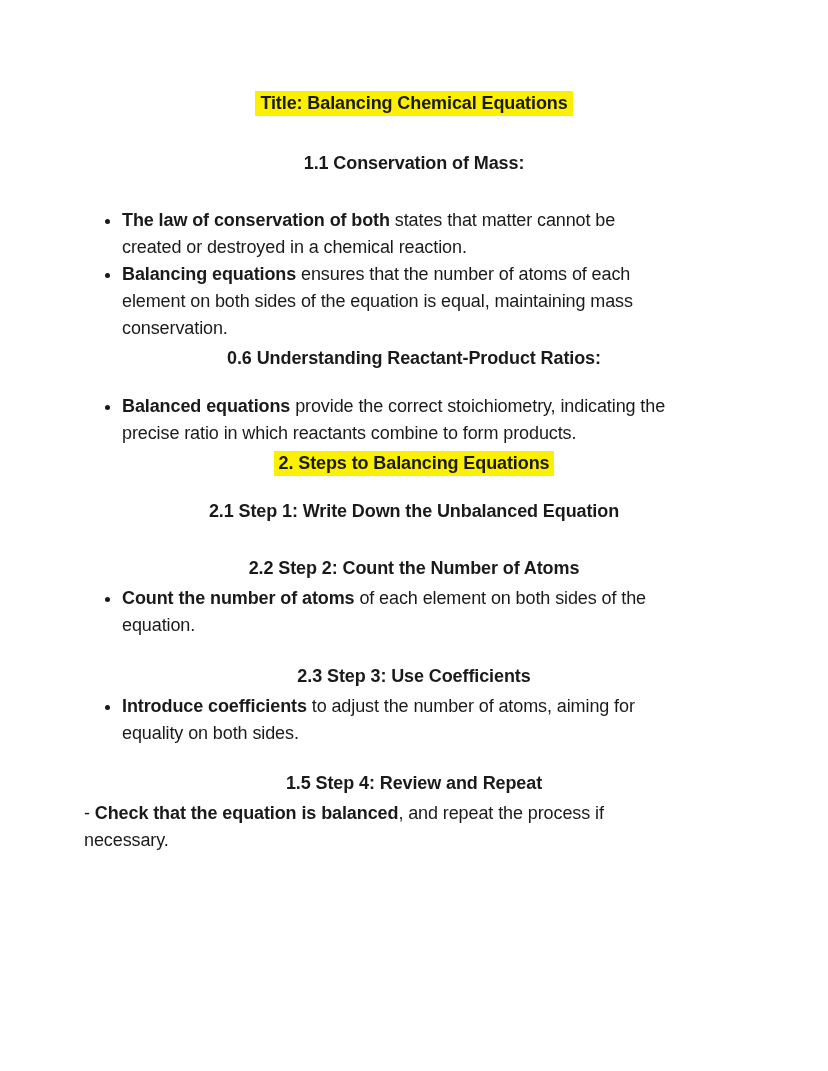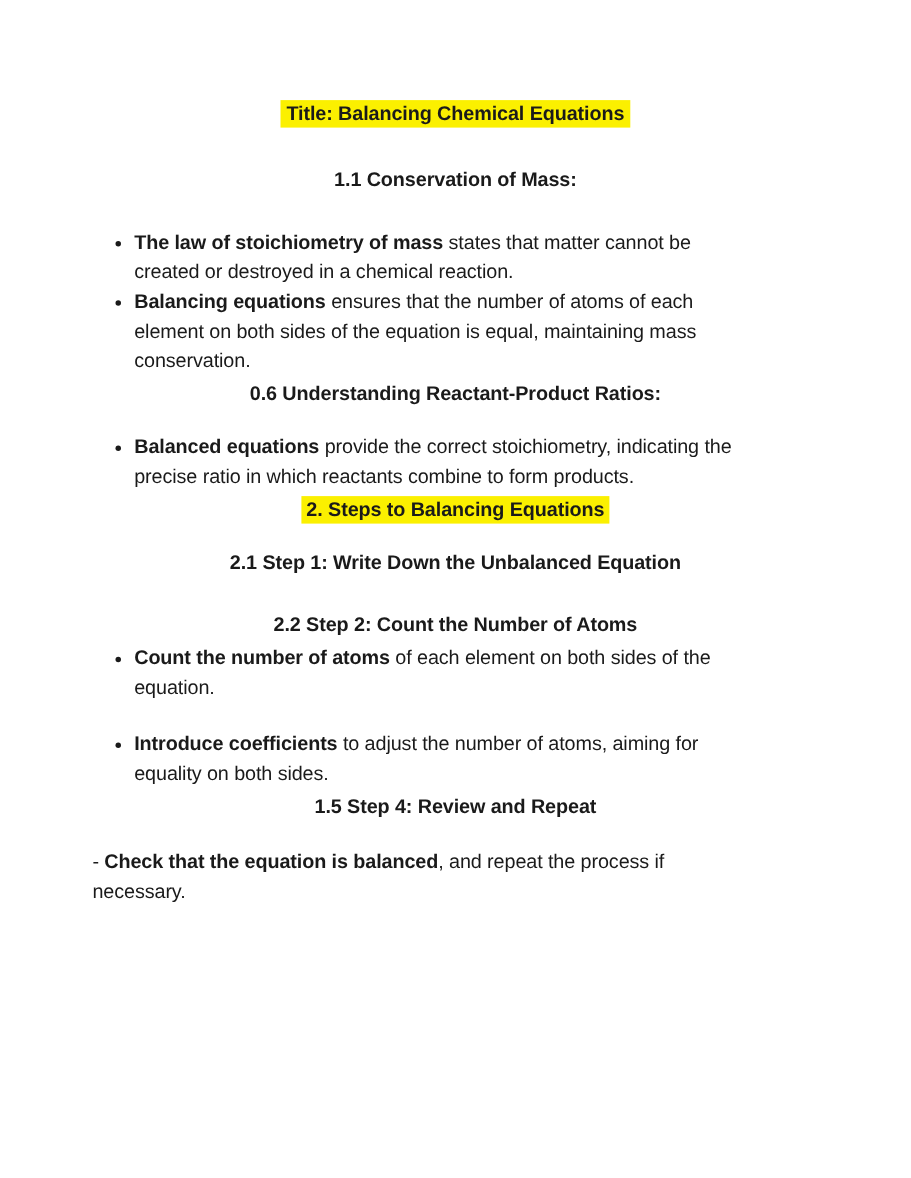--- a/index.html
+++ b/index.html
@@ -65,31 +65,32 @@
   }
   b{font-weight:700;}
 </style>
 </head>
 <body>
 
 <main class="page" id="doc">
     <p class="h"><span class="hl"><b>Title: Balancing Chemical Equations</b></span></p>
     <p class="h"><b>1.1 Conservation of Mass:</b></p>
     <ul>
-      <li><b>The law of stoichiometry of mass</b><span> states that matter cannot be</span><br><span>created or destroyed in a chemical reaction.</span></li>
+      <li><b>The law of conservation of both</b><span> states that matter cannot be</span><br><span>created or destroyed in a chemical reaction.</span></li>
       <li><b>Balancing equations</b><span> ensures that the number of atoms of each</span><br><span>element on both sides of the equation is equal, maintaining mass</span><br><span>conservation.</span></li>
     </ul>
     <p class="h"><b>0.6 Understanding Reactant-Product Ratios:</b></p>
     <ul>
       <li><b>Balanced equations</b><span> provide the correct stoichiometry, indicating the</span><br><span>precise ratio in which reactants combine to form products.</span></li>
     </ul>
     <p class="h"><span class="hl"><b>2. Steps to Balancing Equations</b></span></p>
     <p class="h"><b>2.1 Step 1: Write Down the Unbalanced Equation</b></p>
     <p class="h"><b>2.2 Step 2: Count the Number of Atoms</b></p>
     <ul>
       <li><b>Count the number of atoms</b><span> of each element on both sides of the</span><br><span>equation.</span></li>
     </ul>
+    <p class="h"><b>2.3 Step 3: Use Coefficients</b></p>
     <ul>
       <li><b>Introduce coefficients</b><span> to adjust the number of atoms, aiming for</span><br><span>equality on both sides.</span></li>
     </ul>
     <p class="h"><b>1.5 Step 4: Review and Repeat</b></p>
     <p class="para"><span>- </span><b>Check that the equation is balanced</b><span>, and repeat the process if</span><br><span>necessary.</span></p>
   </main>
 
 </body></html>

